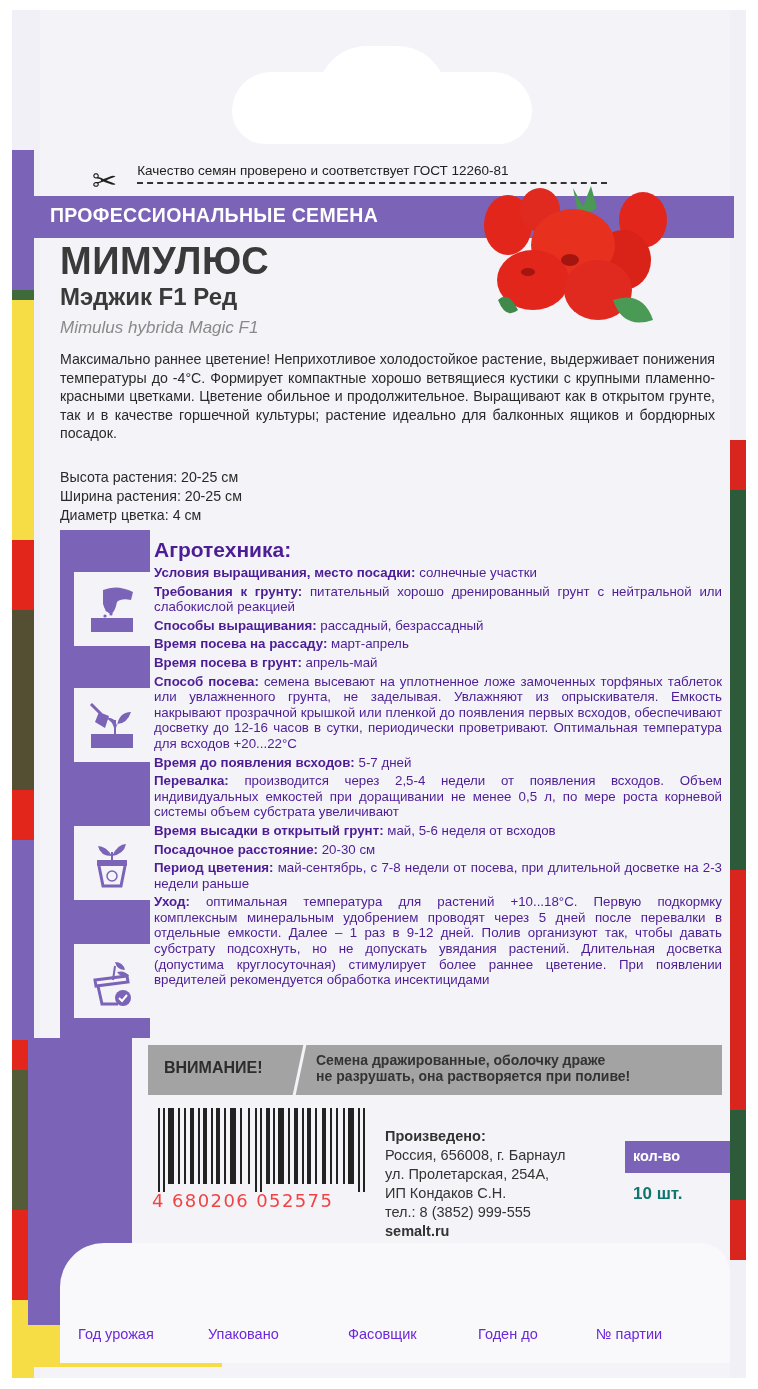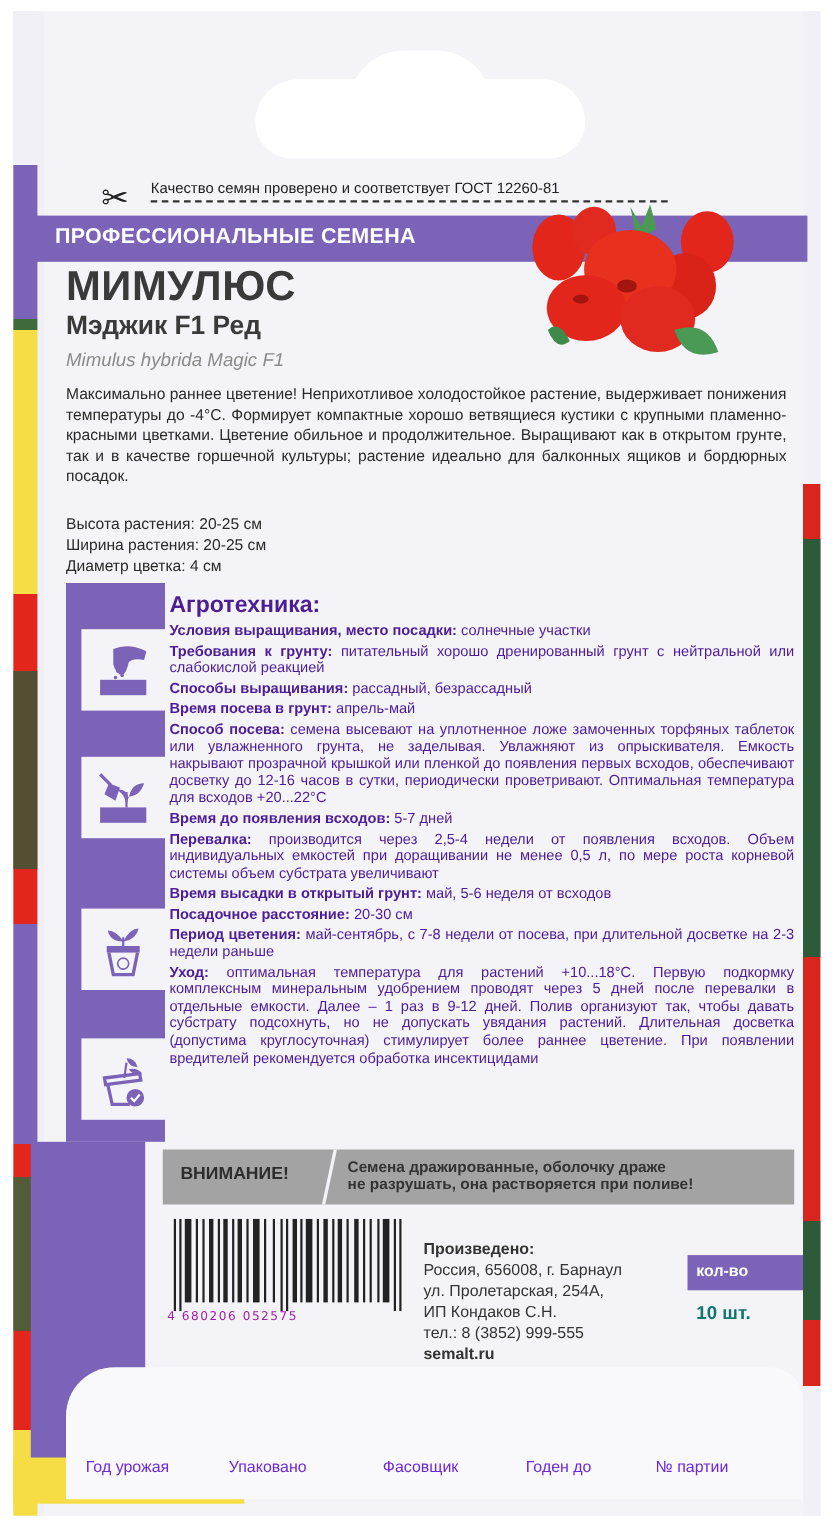--- a/index.html
+++ b/index.html
@@ -77,21 +77,21 @@
   }
   .warning .divider {
     position: absolute; left: 150px; top: 0; width: 3px; height: 50px; background: #f4f3f8;
     transform: skewX(-12deg);
   }
   .warning .msg {
     position: absolute; left: 168px; top: 7px; font-size: 14px; line-height: 16px; font-weight: bold; color: #333;
   }
 
   .barcode { position: absolute; left: 152px; top: 1108px; width: 222px; height: 100px; }
-  .barcode .digits { position: absolute; left: 0; top: 82px; font-size: 11px; letter-spacing: 1.4px; color: #a21caf; font-family: "DejaVu Sans", sans-serif; }
+  .barcode .digits { position: absolute; left: 0; top: 82px; font-size: 18px; letter-spacing: 1.4px; color: #ef4444; font-family: "DejaVu Sans", sans-serif; }
 
   .maker { position: absolute; left: 385px; top: 1107px; font-size: 14.5px; line-height: 19px; color: #333; margin-top: 20px; }
   .maker .head { font-weight: bold; }
   .maker .site { font-weight: bold; }
 
   .qty-label {
     position: absolute; left: 625px; top: 1141px; width: 105px; height: 32px; background: #7b63b8;
     color: #fff; font-weight: 900; font-size: 14.5px; padding: 7px 0 0 8px;
   }
   .qty-value { position: absolute; left: 633px; top: 1184px; font-size: 17px; font-weight: 900; color: #0f766e; }
@@ -209,20 +209,21 @@
       <path d="M34 44 l3 3 l5 -6" stroke="#fff" stroke-width="2" fill="none"></path>
     </svg>
   </div>
 </div>
 
 <div class="agro">
   <h2>Агротехника:</h2>
   <p><b>Условия выращивания, место посадки:</b><span> солнечные участки</span></p>
   <p><b>Требования к грунту:</b><span> питательный хорошо дренированный грунт с нейтральной или слабокислой реакцией</span></p>
   <p><b>Способы выращивания:</b><span> рассадный, безрассадный</span></p>
+  <p><b>Время посева на рассаду:</b><span> март-апрель</span></p>
   <p><b>Время посева в грунт:</b><span>  апрель-май</span></p>
   <p><b>Способ посева:</b><span> семена высевают на уплотненное ложе замоченных торфяных таблеток или увлажненного грунта, не заделывая. Увлажняют из опрыскивателя. Емкость накрывают прозрачной крышкой или пленкой до появления первых всходов, обеспечивают досветку до 12-16 часов в сутки, периодически проветривают. Оптимальная температура для всходов +20...22°C</span></p>
   <p><b>Время до появления всходов:</b><span> 5-7 дней</span></p>
   <p><b>Перевалка:</b><span> производится через 2,5-4 недели от появления всходов. Объем индивидуальных емкостей при доращивании не менее 0,5 л, по мере роста корневой системы объем субстрата увеличивают</span></p>
   <p><b>Время высадки в открытый грунт:</b><span> май, 5-6 неделя от всходов</span></p>
   <p><b>Посадочное расстояние:</b><span> 20-30 см</span></p>
   <p><b>Период цветения:</b><span> май-сентябрь, с 7-8 недели от посева, при длительной досветке на 2-3 недели раньше</span></p>
   <p><b>Уход:</b><span> оптимальная температура для растений +10...18°C. Первую подкормку комплексным минеральным удобрением проводят через 5 дней после перевалки в отдельные емкости. Далее – 1 раз в 9-12 дней. Полив организуют так, чтобы давать субстрату подсохнуть, но не допускать увядания растений. Длительная досветка (допустима круглосуточная) стимулирует более раннее цветение. При появлении вредителей рекомендуется обработка инсектицидами</span></p>
 </div>
 

